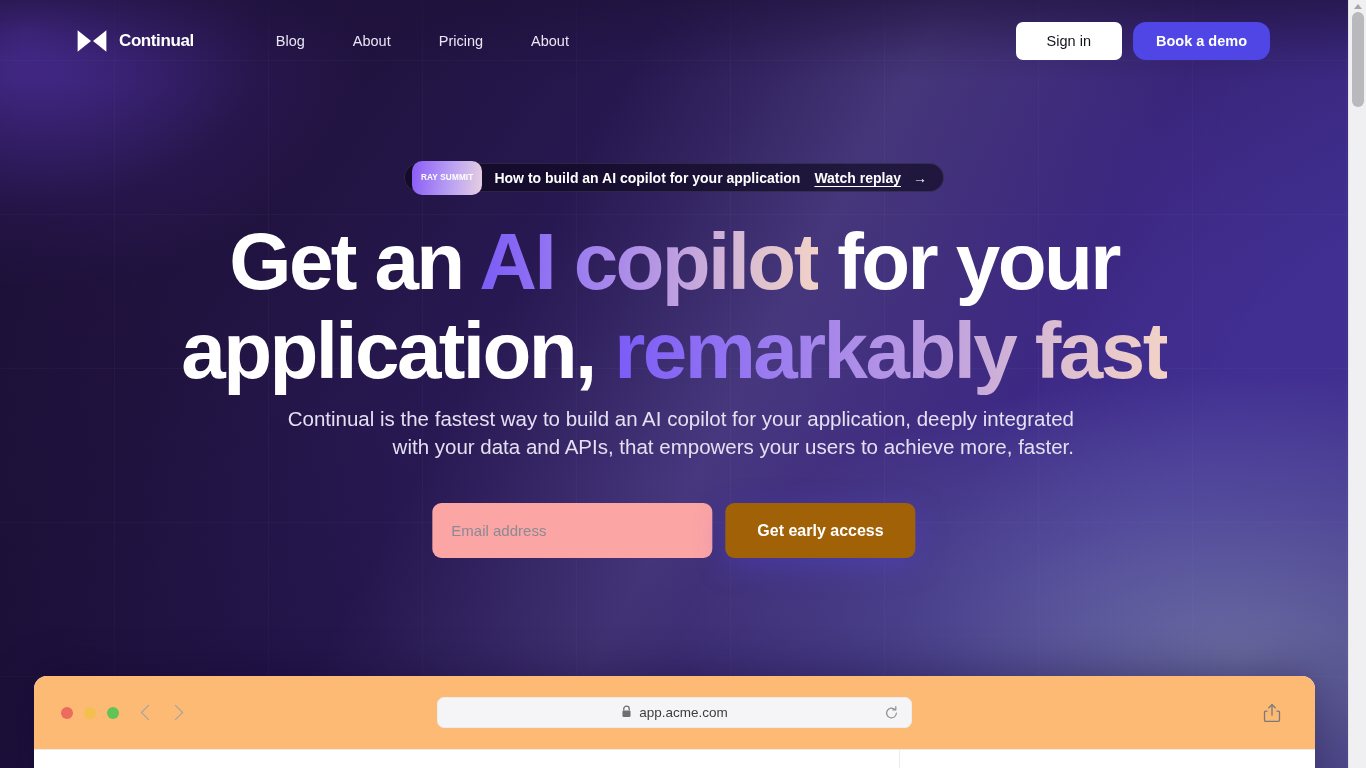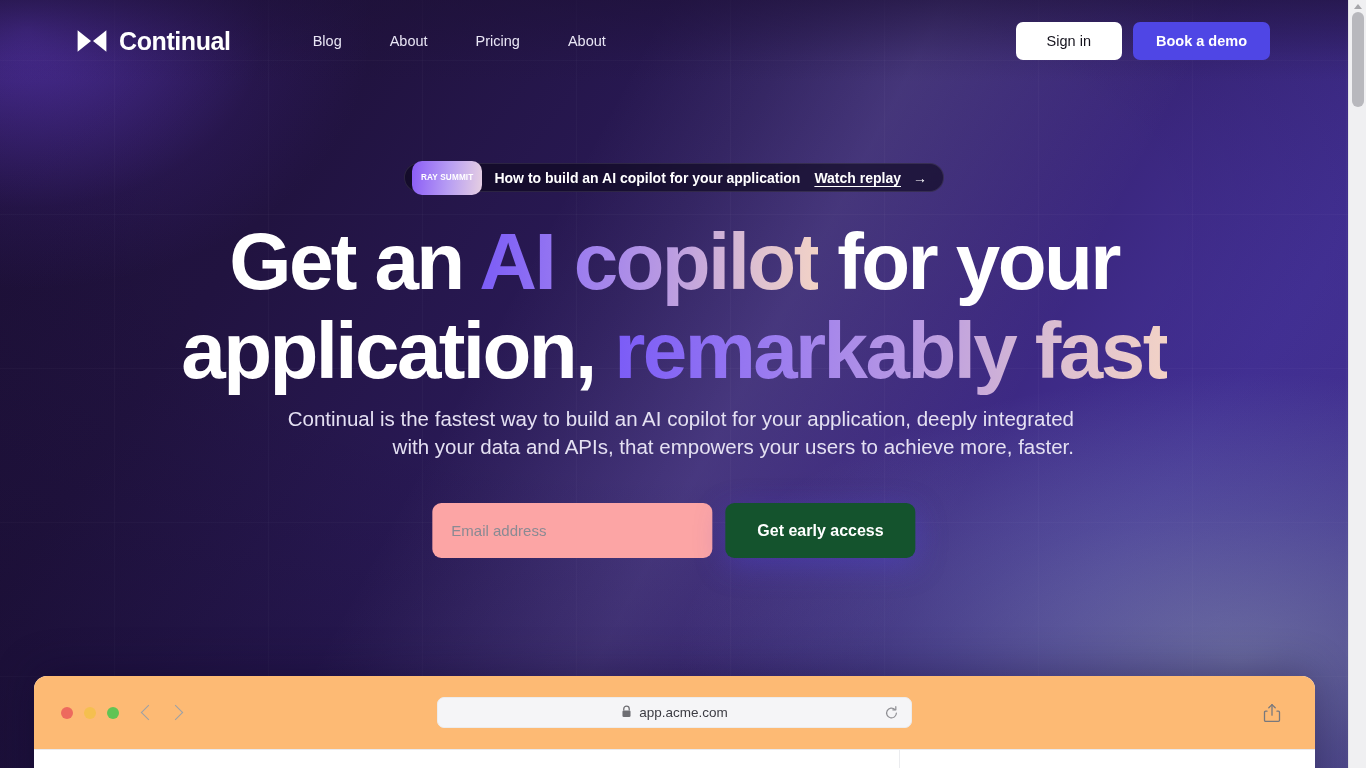--- a/index.html
+++ b/index.html
@@ -51,34 +51,34 @@
 
   
   #nav {
     position:absolute; left:0; top:0; width:1348px; height:82px;
     display:flex; align-items:center; z-index:20;
     background:linear-gradient(180deg, rgba(30,17,57,0.62) 0%, rgba(30,17,57,0.12) 70%, rgba(30,17,57,0) 100%);
   }
   .brand { display:flex; align-items:center; gap:11px; margin-left:76px; }
   .brand-mark { width:32px; height:24px; display:block; }
   .brand-name {
-    color:#fff; font-size:25px; font-weight:700; letter-spacing:-0.4px;text-align:center;
+    color:#fff; font-size:17px; font-weight:700; letter-spacing:-0.4px;text-align:center;
   }
   #nav-links { display:flex; align-items:center; gap:0; margin-left:58px; }
   .nav-link {
     color:#e9e6f5; font-size:14.5px; padding:8px 24px; text-decoration:none;
     white-space:nowrap; cursor:pointer;
   }
   #nav-actions { margin-left:auto; margin-right:78px; display:flex; align-items:center; gap:11px; }
   .btn {
     border:0; cursor:pointer; border-radius:7px; font-size:14.5px; font-weight:600;
     font-family:inherit; white-space:nowrap;
   }
   #signin-btn { background:#fff; color:#14121c; padding:11px 31px; font-weight:500; }
-  #demo-btn   { background:#4f46e5; color:#fff; padding:11px 23px; }
+  #demo-btn   { background:#4f46e5; color:#fff; padding:11px 23px;border-radius:13px; }
 
   
   #announce {
     position:absolute; left:50%; top:163px; transform:translateX(-50%);
     display:flex; align-items:center; gap:12px;
     height:29px; padding:0 16px 0 7px; border-radius:20px; z-index:15;
     background:rgba(12,6,26,0.62);
     border:1px solid rgba(255,255,255,0.10);
     backdrop-filter:blur(6px);
   }
@@ -120,21 +120,21 @@
     position:absolute; left:50%; top:503px; transform:translateX(-50%);
     display:flex; align-items:stretch; z-index:10;
   }
   #email-input {
     width:280px; height:55px; border:0; outline:0; border-radius:9px;
     background:#fca5a5; padding:0 19px; font-size:15px; font-family:inherit; color:#1a1a1a;
   }
   #email-input::placeholder { color:#8a8a93; }
   #early-access-btn {
     margin-left:13px; height:55px; padding:0 32px; border-radius:9px; border:0;
-    background:#14532d; color:#fff; font-size:16px; font-weight:600;
+    background:#a16207; color:#fff; font-size:16px; font-weight:600;
     font-family:inherit; cursor:pointer; white-space:nowrap;
     box-shadow:0 8px 30px rgba(79,70,229,0.35);
   }
 
   
   #browser {
     position:absolute; left:34px; top:676px; width:1281px; height:140px;
     background:#fff; border-radius:13px 13px 0 0; z-index:12;
     box-shadow:0 -6px 40px rgba(12,4,40,0.30);
     overflow:hidden;

